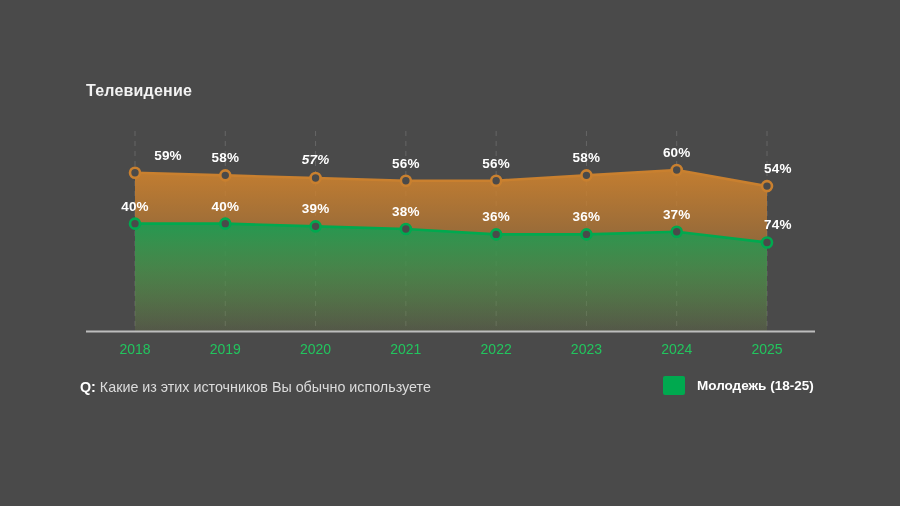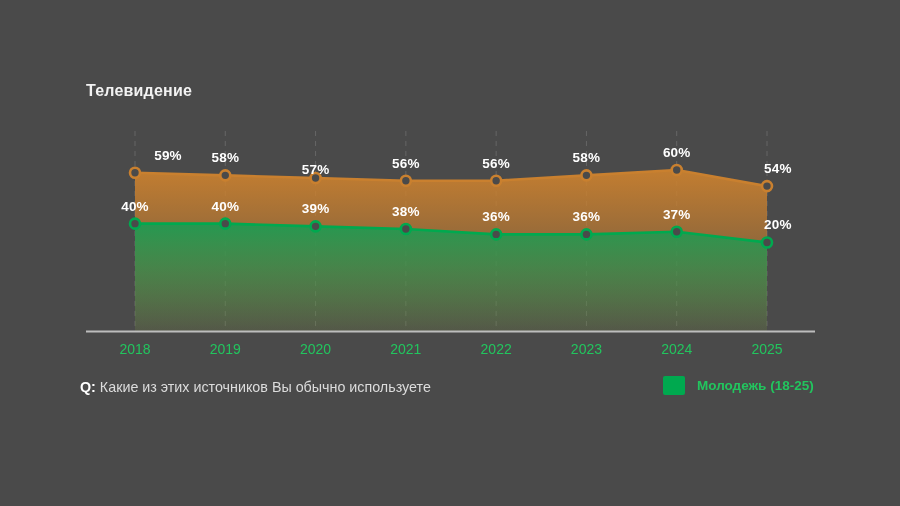--- a/index.html
+++ b/index.html
@@ -67,21 +67,21 @@
   }
   .legend-swatch {
     width: 22px; height: 19px;
     border-radius: 2px;
     margin-right: 12px;
     flex: 0 0 auto;
   }
   .legend-text {
     font-size: 13.5px;
     font-weight: bold;
-    color: #22c55e;
+    color: #ffffff;
     white-space: nowrap;
   }
 </style>
 </head>
 <body>
 
 <div id="root">
 
   <h1 id="chart-title">Телевидение</h1>
 
@@ -131,34 +131,34 @@
         <circle cx="586.4285714285714" cy="234.4" r="5" fill="#4a4a4a" stroke="#00a94f" stroke-width="2.6"></circle>
         <circle cx="676.7142857142858" cy="231.71666666666667" r="5" fill="#4a4a4a" stroke="#00a94f" stroke-width="2.6"></circle>
         <circle cx="767" cy="242.45" r="5" fill="#4a4a4a" stroke="#00a94f" stroke-width="2.6"></circle>
       </g>
     <line id="axis-line" x1="86" y1="331.5" x2="815" y2="331.5" stroke="#bdbdbd" stroke-width="2"></line>
   </svg>
 
   <div id="value-labels">
       <div class="value-label" style="left: 135px; top: 162.683px; margin-left: 33px;">59%</div>
       <div class="value-label" style="left: 225.286px; top: 165.367px;">58%</div>
-      <div class="value-label" style="left: 315.571px; top: 177px;">57%</div>
+      <div class="value-label" style="left: 315.571px; top: 167px; font-style: italic;">57%</div>
       <div class="value-label" style="left: 405.857px; top: 170.733px;">56%</div>
       <div class="value-label" style="left: 496.143px; top: 170.733px;">56%</div>
       <div class="value-label" style="left: 586.429px; top: 165.367px;">58%</div>
       <div class="value-label" style="left: 676.714px; top: 160px;">60%</div>
       <div class="value-label right-anchor" style="left: 769px; top: 176.1px;">54%</div>
       <div class="value-label" style="left: 135px; top: 213.667px;">40%</div>
       <div class="value-label" style="left: 225.286px; top: 213.667px;">40%</div>
       <div class="value-label" style="left: 315.571px; top: 216.35px;">39%</div>
       <div class="value-label" style="left: 405.857px; top: 219.033px;">38%</div>
       <div class="value-label" style="left: 496.143px; top: 224.4px;">36%</div>
       <div class="value-label" style="left: 586.429px; top: 224.4px;">36%</div>
       <div class="value-label" style="left: 676.714px; top: 221.717px;">37%</div>
-      <div class="value-label right-anchor" style="left: 769px; top: 232.45px;">20%</div>
+      <div class="value-label right-anchor" style="left: 769px; top: 232.45px;">74%</div>
     </div>
   <div id="x-ticks">
       <div class="x-tick" style="left: 135px; top: 341px;">2018</div>
       <div class="x-tick" style="left: 225.286px; top: 341px;">2019</div>
       <div class="x-tick" style="left: 315.571px; top: 341px;">2020</div>
       <div class="x-tick" style="left: 405.857px; top: 341px;">2021</div>
       <div class="x-tick" style="left: 496.143px; top: 341px;">2022</div>
       <div class="x-tick" style="left: 586.429px; top: 341px;">2023</div>
       <div class="x-tick" style="left: 676.714px; top: 341px;">2024</div>
       <div class="x-tick" style="left: 767px; top: 341px;">2025</div>

